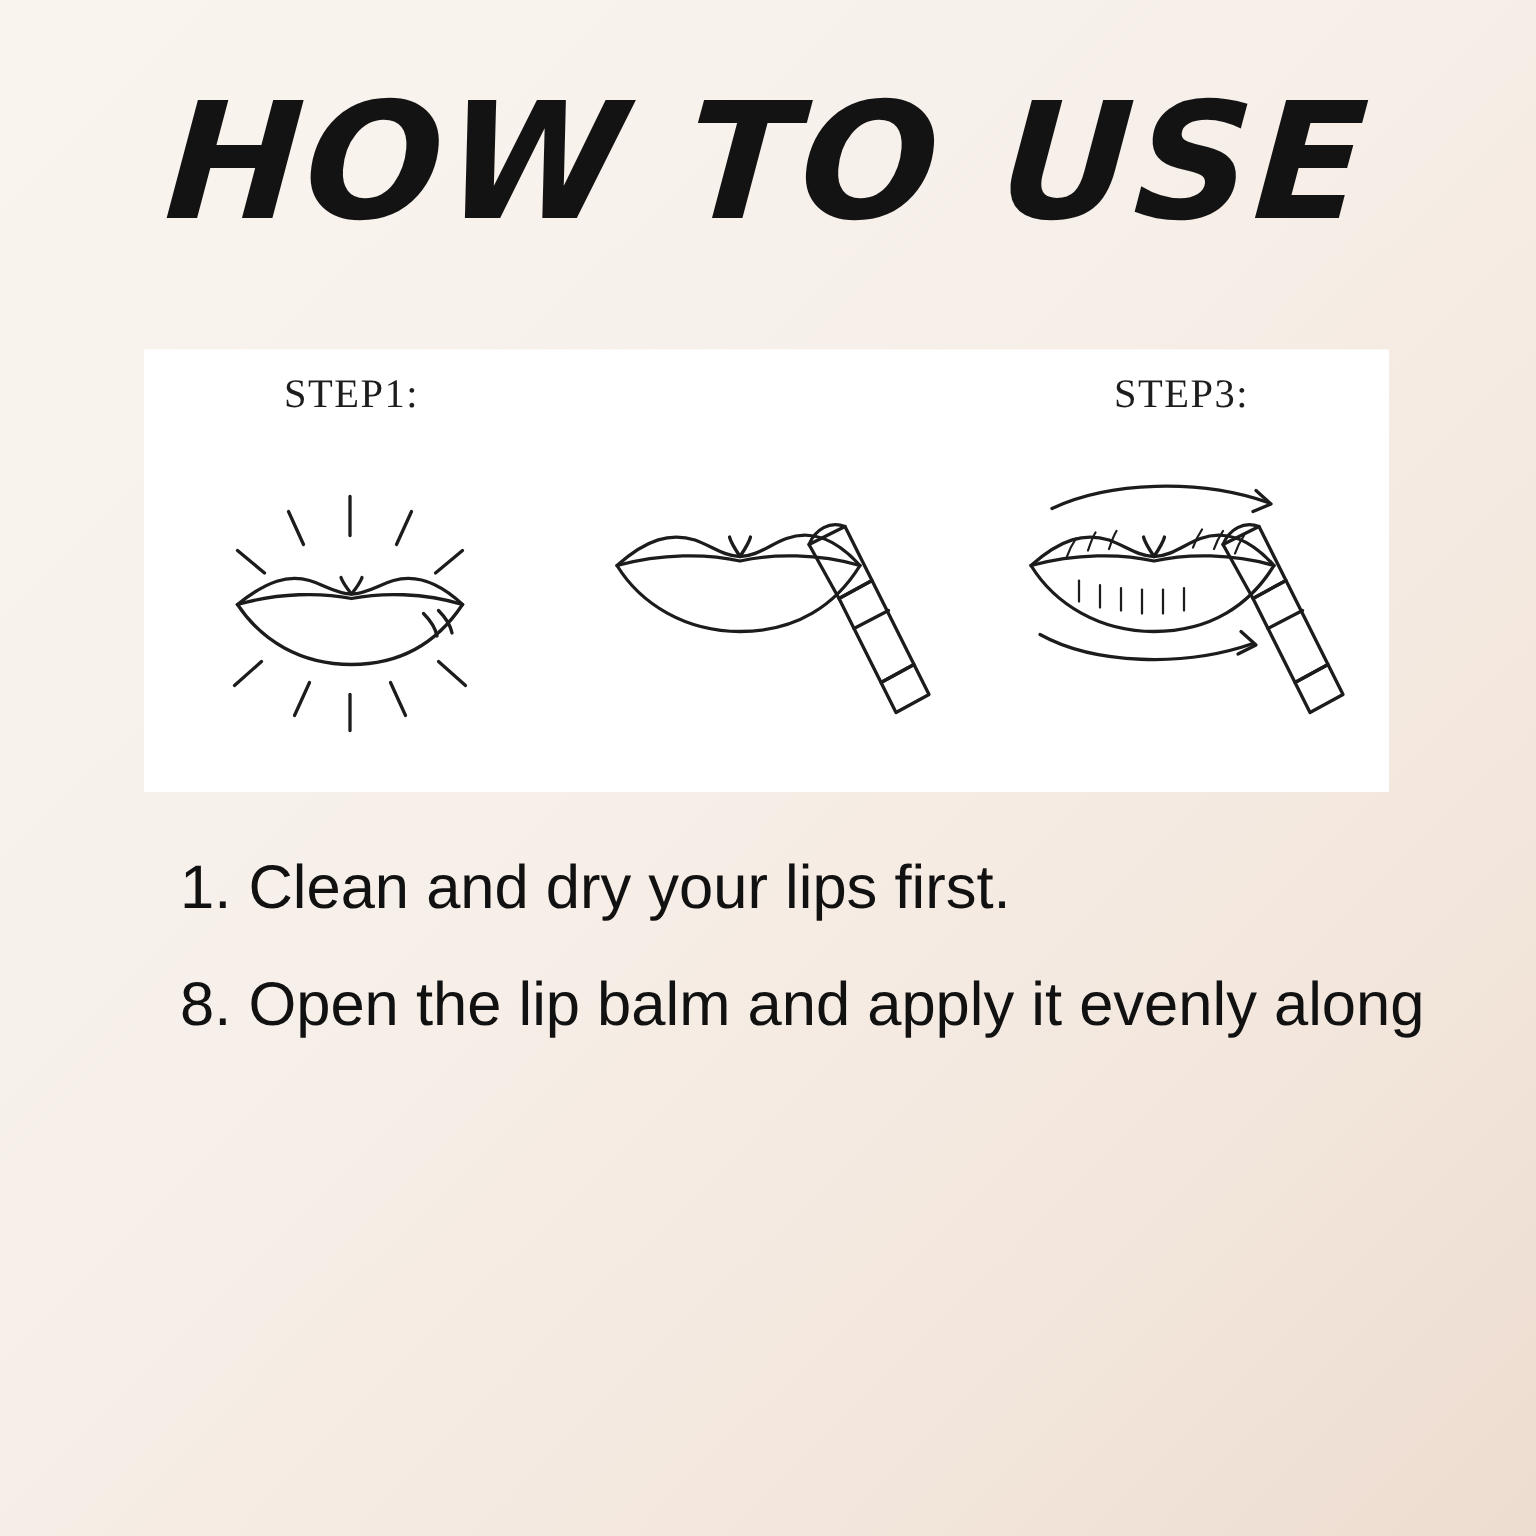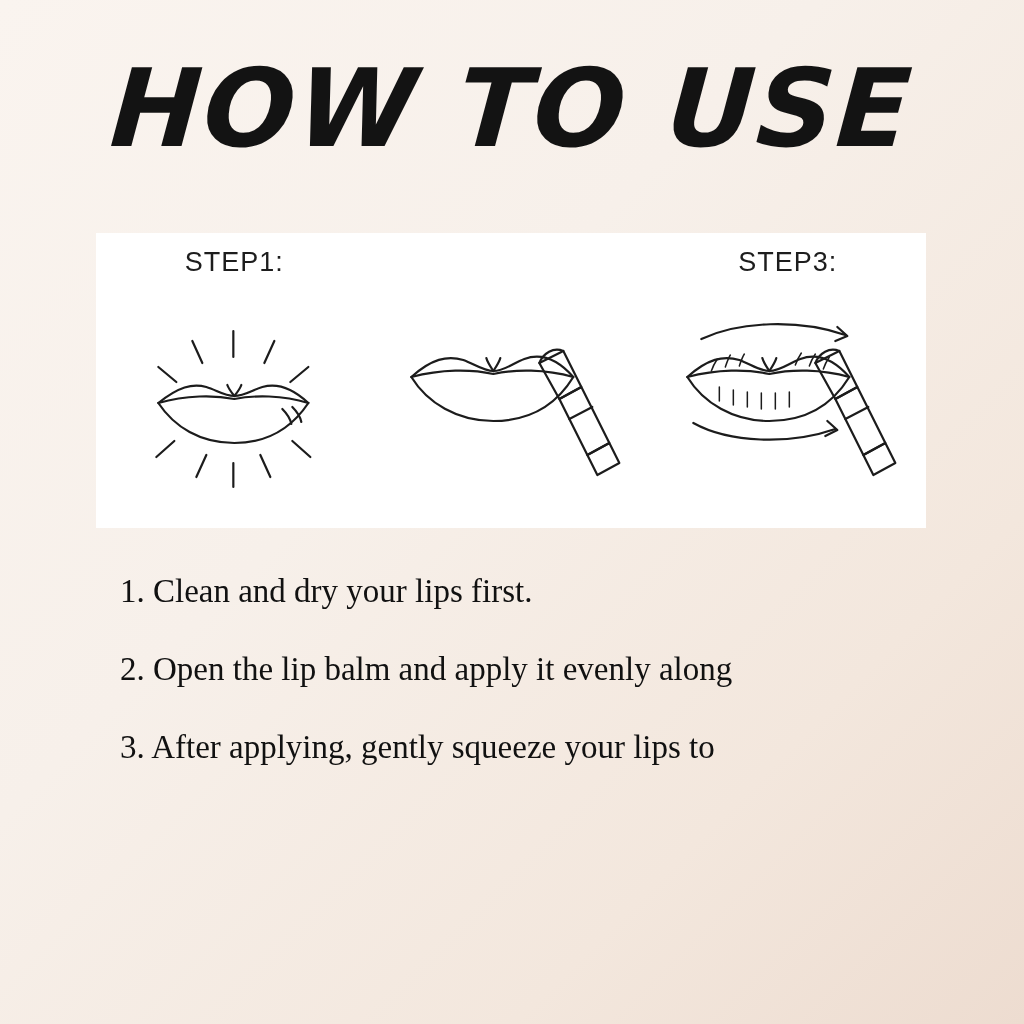--- a/index.html
+++ b/index.html
@@ -50,21 +50,21 @@
   .step {
     flex: 1 1 0;
     position: relative;
   }
   .step-label {
     position: absolute;
     top: 14px;
     left: 0;
     width: 100%;
     text-align: center;
-    font-family: Liberation Sans, sans-serif;
+    font-family: Liberation Serif, serif;
     font-size: 27px;
     letter-spacing: 1px;
     color: #1d1d1d;
   }
   .step-art {
     position: absolute;
     top: 58px;
     left: 0;
     width: 100%;
     height: 230px;
@@ -76,22 +76,22 @@
   }
 
   
   .instructions {
     position: absolute;
     left: 120px;
     top: 552px;
     width: 830px;
   }
   .instruction-line {
-    font-family: Liberation Serif, serif;
-    font-size: 33px;
+    font-family: Liberation Sans, sans-serif;
+    font-size: 41px;
     line-height: 78px;
     color: #111111;
     white-space: pre;
   }
 </style>
 </head>
 <body>
 
 <div class="page">
 
@@ -184,17 +184,16 @@
           <path d="M186 108 L208 96 L236 152 L214 164 Z"></path>
           <path d="M214 164 L236 152 L246 172 L224 184 Z"></path>
           <path d="M196 128 L219 116"></path>
         </svg>
       </div>
     </div>
   </div>
 
   <div class="instructions">
     <div class="instruction-line">1. Clean and dry your lips first.</div>
-    <div class="instruction-line">2. Open the lip balm and apply it evenly along</div>
-    <div class="instruction-line">3. After applying, gently squeeze your lips to</div>
+    <div class="instruction-line">8. Open the lip balm and apply it evenly along</div>
   </div>
 
 </div>
 
 </body></html>

